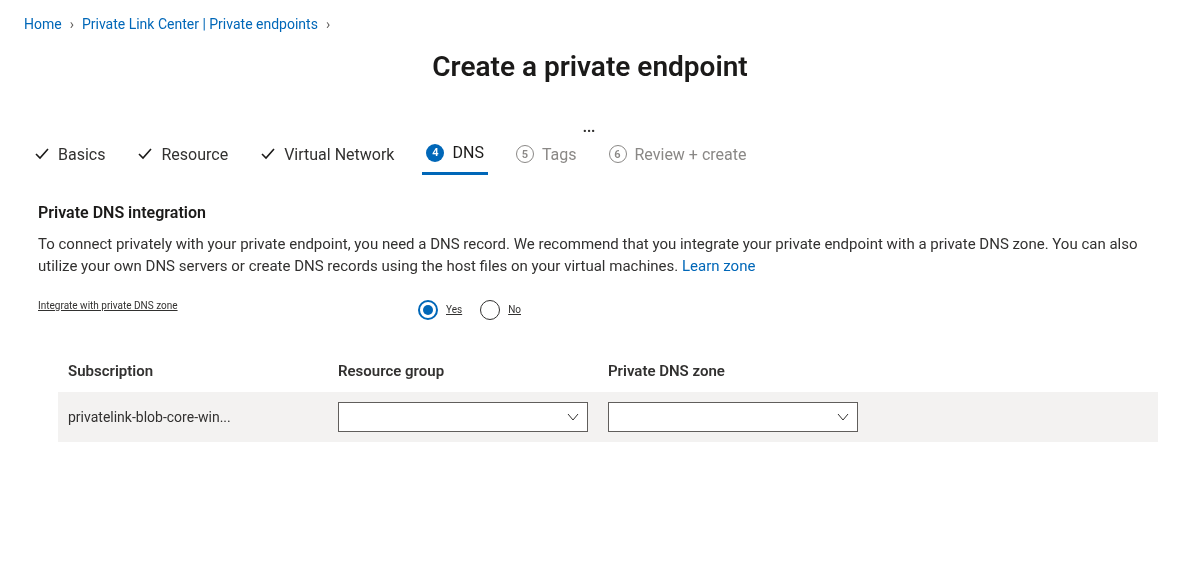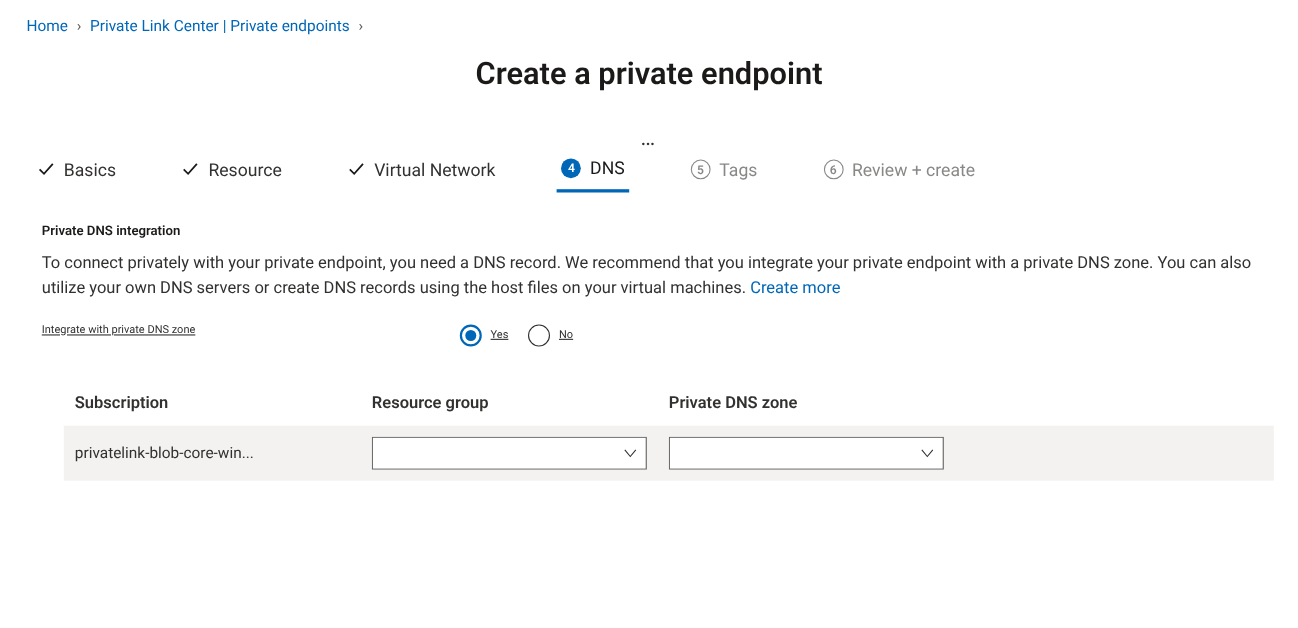--- a/index.html
+++ b/index.html
@@ -36,21 +36,21 @@
   .dots {
     font-size: 20px;
     letter-spacing: 2px;
     color: #323130;
     cursor: pointer;
     margin-top: -28px;
   }
   .tabs {
     display: flex;
     align-items: center;
-    gap: 52px;
+    gap: 24px;
     border-bottom: none;
     margin-bottom: 28px;
     padding-left: 6px;
   }
   .tab {
     display: flex;
     align-items: center;
     gap: 8px;
     font-size: 16px;
     color: #323130;
@@ -73,21 +73,21 @@
     font-size: 11px;
     font-weight: 600;
   }
   .tab.active .step-num {
     background: #0067b8; color: #fff;
   }
   .tab.pending .step-num {
     border: 1px solid #8a8886; color: #8a8886;
   }
   .section-title {
-    font-size: 12px;
+    font-size: 16px;
     font-weight: 600;
     color: #1b1a19;
     margin: 10px 0 12px 14px;
   }
   .desc {
     max-width: 1120px;
     font-size: 15px;
     line-height: 1.45;
     color: #323130;
     margin: 0 0 20px 14px;
@@ -190,21 +190,21 @@
     <span>Tags</span>
   </div>
   <div class="tab pending">
     <span class="step-num">6</span>
     <span>Review + create</span>
   </div>
 </div>
 
 <div class="section-title">Private DNS integration</div>
 <p class="desc">
-  <span>To connect privately with your private endpoint, you need a DNS record. We recommend that you integrate your private endpoint with a private DNS zone. You can also utilize your own DNS servers or create DNS records using the host files on your virtual machines.  </span><a>Create more</a>
+  <span>To connect privately with your private endpoint, you need a DNS record. We recommend that you integrate your private endpoint with a private DNS zone. You can also utilize your own DNS servers or create DNS records using the host files on your virtual machines.  </span><a>Learn zone</a>
 </p>
 
 <div class="field-row">
   <div class="field-label">Integrate with private DNS zone</div>
   <div class="radio-group">
     <div class="radio selected">
       <span class="radio-circle">
           <span class="radio-dot"></span>
         </span>
       <span>Yes</span>

